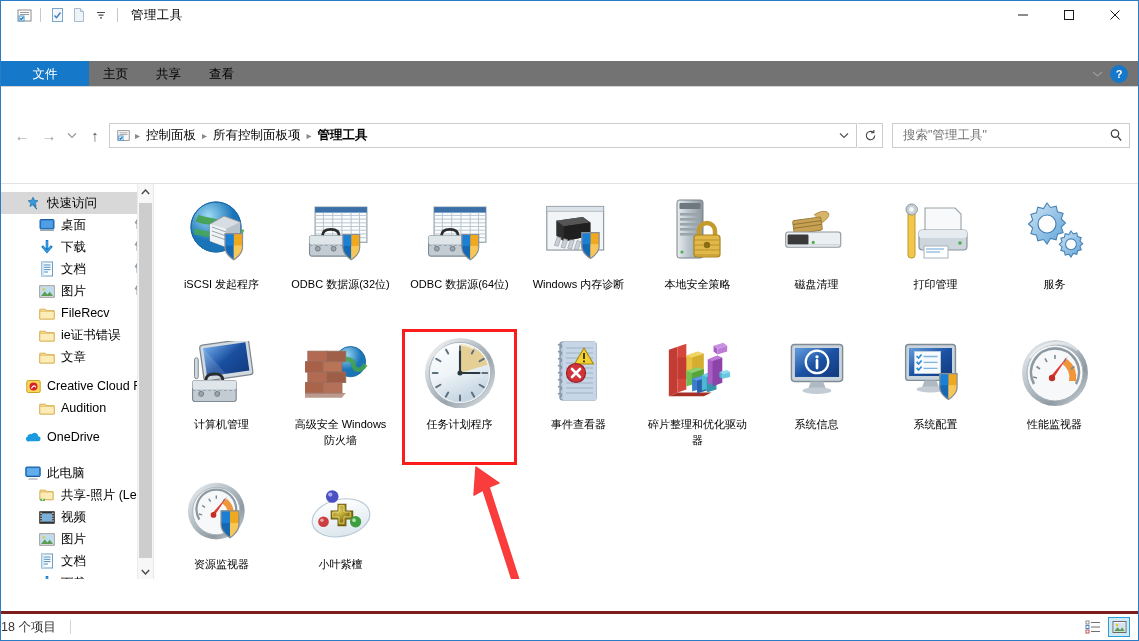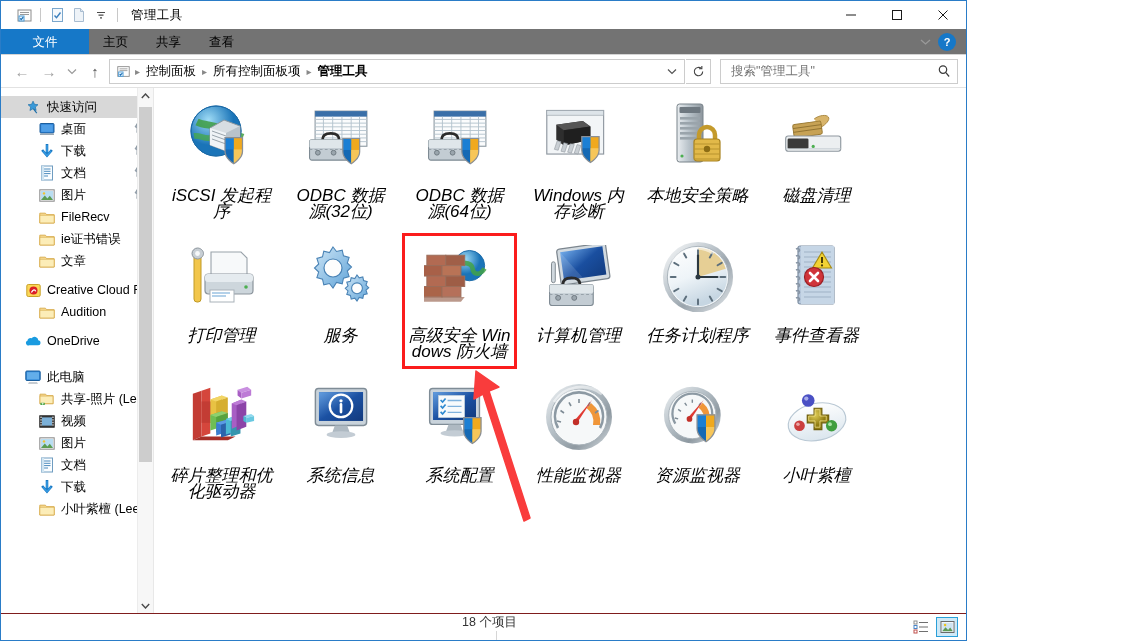--- a/index.html
+++ b/index.html
@@ -4,23 +4,23 @@
 <style>
   html,body{margin:0;padding:0;}
   body{
     width:1139px;height:641px;overflow:hidden;
     background:#ffffff;
     font-family:"Liberation Sans","DejaVu Sans",sans-serif;
     font-size:12px;color:#000;
     -webkit-font-smoothing:antialiased;
   }
   .window{
-    position:absolute;left:0;top:0;width:967px;height:641px;
+    position:absolute;left:0;top:0;width:1139px;height:641px;
     background:#fff;border:1px solid #2a7cc7;box-sizing:border-box;
-    display:flex;flex-direction:column;
+    display:flex;flex-direction:column;gap:32px;
   }
   
   .titlebar{
     height:28px;min-height:28px;background:#fff;
     display:flex;align-items:center;position:relative;
   }
   .qat{display:flex;align-items:center;padding-left:12px;gap:0px;height:100%;}
   .qat-ico{width:22px;height:22px;display:flex;align-items:center;justify-content:center;}
   .qat-sep{width:1px;height:14px;background:#c8c8c8;margin:0 5px;}
   .win-title{font-size:12.5px;color:#000;margin-left:8px;letter-spacing:.4px;}
@@ -99,32 +99,32 @@
   .grid{
     display:flex;flex-wrap:wrap;align-content:flex-start;
     padding:6px 0 0 8px;
   }
   .cell{
     width:119px;height:140px;display:flex;flex-direction:column;align-items:center;
     padding-top:6px;box-sizing:border-box;cursor:default;position:relative;
   }
   .icon-wrap{width:74px;height:74px;display:flex;align-items:center;justify-content:center;}
   .cell-lbl{
-    margin-top:13px;width:108px;text-align:center;font-size:17px;line-height:16px;
-    color:#000;word-break:break-all;padding:1px 2px;box-sizing:border-box;font-style:italic;
+    margin-top:5px;width:108px;text-align:center;font-size:11px;line-height:16px;
+    color:#000;word-break:break-all;padding:1px 2px;box-sizing:border-box;
   }
   
   .hl-box{
     position:absolute;border:3px solid #fb1c1c;pointer-events:none;box-sizing:border-box;
   }
   .arrow-svg{position:absolute;left:0;top:0;pointer-events:none;}
   
   .statusbar{
     height:26px;min-height:26px;display:flex;align-items:center;
-    border-top:1px solid #7f1d1d;background:#fff;padding-left:12px;position:relative;flex-direction:column;
+    border-top:3px solid #7f1d1d;background:#fff;padding-left:0;position:relative;
   }
   .status-txt{font-size:12.5px;color:#333;}
   .status-sep{width:1px;height:14px;background:#d6d6d6;margin-left:14px;}
   .viewbtns{position:absolute;right:8px;top:0;height:26px;display:flex;align-items:center;gap:4px;}
   .vbtn{width:22px;height:20px;display:flex;align-items:center;justify-content:center;box-sizing:border-box;}
   .vbtn.sel{border:1px solid #2a9fd8;background:#cfe9f7;}
 </style>
 </head>
 <body>
 
@@ -682,20 +682,48 @@
                   <path d="M22 0l3.5 4.5 5.7-1.4 1.3 5.7 5.6 1.6-1.8 5.6 4.2 4-4.2 4 1.8 5.6-5.6 1.6-1.3 5.7-5.7-1.4L22 41l-3.5-4.5-5.7 1.4-1.3-5.7-5.6-1.6 1.8-5.6L3.5 21l4.2-4L5.9 11.4l5.6-1.6 1.3-5.7 5.7 1.4z"></path>
                 </g>
                 <circle cx="25" cy="23" r="9" fill="#fdfdfd" stroke="#4a83b5" stroke-width="1.2"></circle>
                 <g transform="translate(36,30)" fill="url(#gg)" stroke="#4a83b5" stroke-width="1.1">
                   <path d="M13 0l2.2 2.9 3.6-.9.8 3.6 3.6 1-1.2 3.6 2.7 2.5-2.7 2.5 1.2 3.6-3.6 1-.8 3.6-3.6-.9L13 26l-2.2-2.9-3.6.9-.8-3.6-3.6-1 1.2-3.6L1.3 13.3 4 10.8 2.8 7.2l3.6-1 .8-3.6 3.6.9z"></path>
                 </g>
                 <circle cx="49" cy="43.3" r="5.4" fill="#fdfdfd" stroke="#4a83b5" stroke-width="1.1"></circle>
               </svg>
             </div>
             <div class="cell-lbl">服务</div>
+          </div>
+          <div class="cell">
+            <div class="icon-wrap">
+              <svg width="74" height="64" viewBox="0 0 78 64">
+                <defs>
+                  <linearGradient id="scr2" x1="0" y1="0" x2="1" y2="1">
+                    <stop offset="0" stop-color="#6fa9e8"></stop>
+                    <stop offset=".5" stop-color="#1a4fa0"></stop>
+                    <stop offset="1" stop-color="#123c80"></stop>
+                  </linearGradient>
+                </defs>
+                <g transform="rotate(-8 38 22)">
+                  <rect x="18" y="0" width="52" height="38" rx="3" fill="#d2dae0" stroke="#7c868e" stroke-width="1.3"></rect>
+                  <rect x="21.5" y="3.5" width="45" height="30" fill="url(#scr2)"></rect>
+                  <path d="M21.5 3.5l20 30h-20z" fill="#ffffff" opacity=".13"></path>
+                </g>
+                <rect x="10" y="16" width="4" height="22" rx="2" fill="#d0d8de" stroke="#7d868d" stroke-width="1"></rect>
+                <g transform="translate(6,30)">
+                  <path d="M16 10c0-5 4-7 9-7s9 2 9 7" fill="none" stroke="#2b2b2b" stroke-width="3"></path>
+                  <rect x="2" y="10" width="46" height="22" rx="2.5" fill="#c3ccd3" stroke="#7e8a93" stroke-width="1.2"></rect>
+                  <rect x="2" y="10" width="46" height="9" rx="2" fill="#dfe6ea"></rect>
+                  <path d="M2 20.5h46" stroke="#97a2aa" stroke-width="1.2" stroke-dasharray="3 2.5"></path>
+                  <circle cx="11" cy="24" r="2.6" fill="#9aa5ad" stroke="#6d777f" stroke-width="1"></circle>
+                  <circle cx="28" cy="24" r="2.6" fill="#9aa5ad" stroke="#6d777f" stroke-width="1"></circle>
+                </g>
+              </svg>
+            </div>
+            <div class="cell-lbl">计算机管理</div>
           </div>
           <div class="cell">
             <div class="icon-wrap">
               <svg width="72" height="62" viewBox="0 0 76 62">
                 <defs>
                   <radialGradient id="eg2" cx="35%" cy="28%">
                     <stop offset="0" stop-color="#9fdcf6"></stop>
                     <stop offset="1" stop-color="#1a74b8"></stop>
                   </radialGradient>
                 </defs>
@@ -710,48 +738,20 @@
                     <rect x="0" y="22" width="20" height="11" fill="#b26a52"></rect>
                     <rect x="20" y="22" width="20" height="11" fill="#9e5d46"></rect>
                     <rect x="-4" y="33" width="20" height="11" fill="#aa6449"></rect>
                     <rect x="16" y="33" width="20" height="11" fill="#b5705a"></rect>
                   </g>
                   <path d="M-4 44h44l-4 5H-8z" fill="#8d5540" opacity=".6"></path>
                 </g>
               </svg>
             </div>
             <div class="cell-lbl">高级安全 Windows 防火墙</div>
-          </div>
-          <div class="cell">
-            <div class="icon-wrap">
-              <svg width="74" height="64" viewBox="0 0 78 64">
-                <defs>
-                  <linearGradient id="scr2" x1="0" y1="0" x2="1" y2="1">
-                    <stop offset="0" stop-color="#6fa9e8"></stop>
-                    <stop offset=".5" stop-color="#1a4fa0"></stop>
-                    <stop offset="1" stop-color="#123c80"></stop>
-                  </linearGradient>
-                </defs>
-                <g transform="rotate(-8 38 22)">
-                  <rect x="18" y="0" width="52" height="38" rx="3" fill="#d2dae0" stroke="#7c868e" stroke-width="1.3"></rect>
-                  <rect x="21.5" y="3.5" width="45" height="30" fill="url(#scr2)"></rect>
-                  <path d="M21.5 3.5l20 30h-20z" fill="#ffffff" opacity=".13"></path>
-                </g>
-                <rect x="10" y="16" width="4" height="22" rx="2" fill="#d0d8de" stroke="#7d868d" stroke-width="1"></rect>
-                <g transform="translate(6,30)">
-                  <path d="M16 10c0-5 4-7 9-7s9 2 9 7" fill="none" stroke="#2b2b2b" stroke-width="3"></path>
-                  <rect x="2" y="10" width="46" height="22" rx="2.5" fill="#c3ccd3" stroke="#7e8a93" stroke-width="1.2"></rect>
-                  <rect x="2" y="10" width="46" height="9" rx="2" fill="#dfe6ea"></rect>
-                  <path d="M2 20.5h46" stroke="#97a2aa" stroke-width="1.2" stroke-dasharray="3 2.5"></path>
-                  <circle cx="11" cy="24" r="2.6" fill="#9aa5ad" stroke="#6d777f" stroke-width="1"></circle>
-                  <circle cx="28" cy="24" r="2.6" fill="#9aa5ad" stroke="#6d777f" stroke-width="1"></circle>
-                </g>
-              </svg>
-            </div>
-            <div class="cell-lbl">计算机管理</div>
           </div>
           <div class="cell">
             <div class="icon-wrap">
               <svg width="76" height="76" viewBox="0 0 76 76">
                 <defs>
                   <linearGradient id="bez" x1="0" y1="0" x2="1" y2="1">
                     <stop offset="0" stop-color="#ffffff"></stop>
                     <stop offset=".35" stop-color="#c5cdd3"></stop>
                     <stop offset=".6" stop-color="#9aa4ac"></stop>
                     <stop offset="1" stop-color="#e6ebee"></stop>

